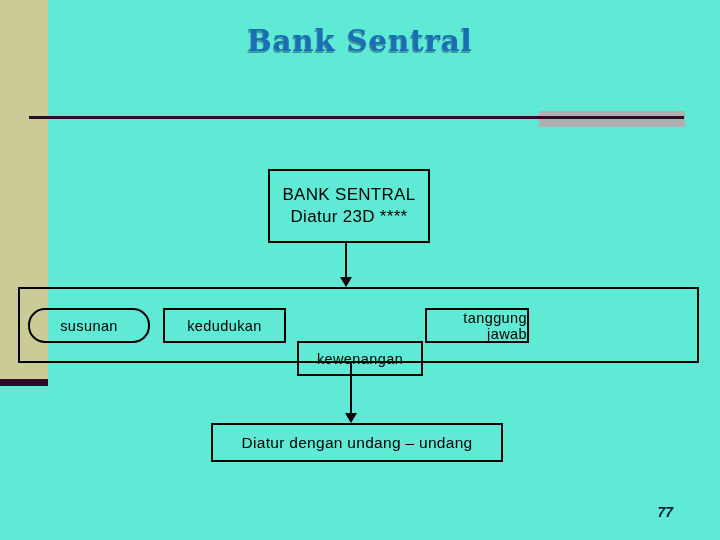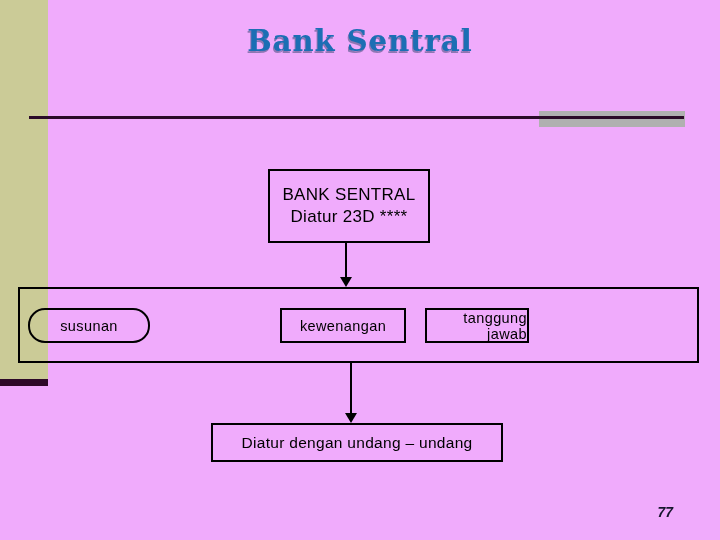--- a/index.html
+++ b/index.html
@@ -1,19 +1,19 @@
 <!DOCTYPE html>
 <html><head>
 <meta charset="utf-8">
 <style>
   html,body{margin:0;padding:0;}
   body{font-family:"Liberation Sans",sans-serif;}
   .slide{
     position:relative;width:720px;height:540px;overflow:hidden;
-    background:#f0abfc;
+    background:#5eead4;
   }
   
   .sidebar{position:absolute;left:0;top:0;width:48px;height:379px;background:#CBCB97;}
   .sidebar-strip{position:absolute;left:0;top:379px;width:48px;height:7px;background:#2E0928;}
   
   .title{
     position:absolute;left:0;top:24px;width:720px;text-align:center;
     font-family:"DejaVu Serif","Liberation Serif",serif;
     font-weight:bold;font-size:29px;letter-spacing:1px;color:#1C6EB4;
     text-shadow:-1px 2px 0 rgba(23,55,94,0.45);
@@ -28,21 +28,21 @@
     color:#000;background:transparent;text-align:center;
   }
   .root-box{
     left:268px;top:169px;width:162px;height:74px;
     flex-direction:column;font-size:17px;line-height:22px;letter-spacing:0.3px;
   }
   .outer-box{left:18px;top:287px;width:681px;height:76px;}
   .aspect-box{top:308px;height:35px;font-size:14.5px;letter-spacing:0.4px;}
   .aspect-0{left:28px;width:122px;border-radius:17px;}
   .aspect-1{left:163px;width:123px;}
-  .aspect-2{left:280px;width:126px;}
+  .aspect-2{left:297px;width:126px;margin-top:33px;}
   .aspect-3{left:425px;width:104px;text-align:right;}
   .aspect-4{left:569px;width:123px;}
   .bottom-box{left:211px;top:423px;width:292px;height:39px;font-size:15.5px;letter-spacing:0.3px;}
   
   .arrow-line{position:absolute;width:2px;background:#000;}
   .arrow-line-1{left:345px;top:243px;height:36px;}
   .arrow-line-2{left:350px;top:363px;height:51px;}
   .arrow-head{
     position:absolute;width:0;height:0;
     border-left:6px solid transparent;border-right:6px solid transparent;
@@ -73,20 +73,21 @@
     <div>BANK SENTRAL</div>
     <div>Diatur 23D ****</div>
   </div>
 
   <div class="arrow-line arrow-line-1"></div>
   <div class="arrow-head arrow-head-1"></div>
 
   <div class="box outer-box"></div>
 
   <div class="box aspect-box aspect-0">susunan</div>
+  <div class="box aspect-box aspect-1">kedudukan</div>
   <div class="box aspect-box aspect-2">kewenangan</div>
   <div class="box aspect-box aspect-3">tanggung jawab</div>
 
   <div class="arrow-line arrow-line-2"></div>
   <div class="arrow-head arrow-head-2"></div>
 
   <div class="box bottom-box">Diatur dengan undang – undang</div>
 
   <div class="page-number">77</div>
 

